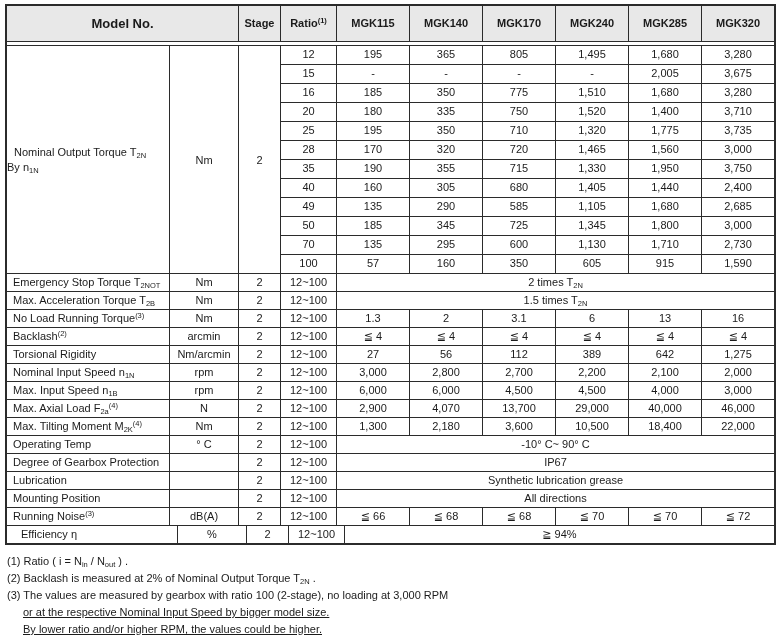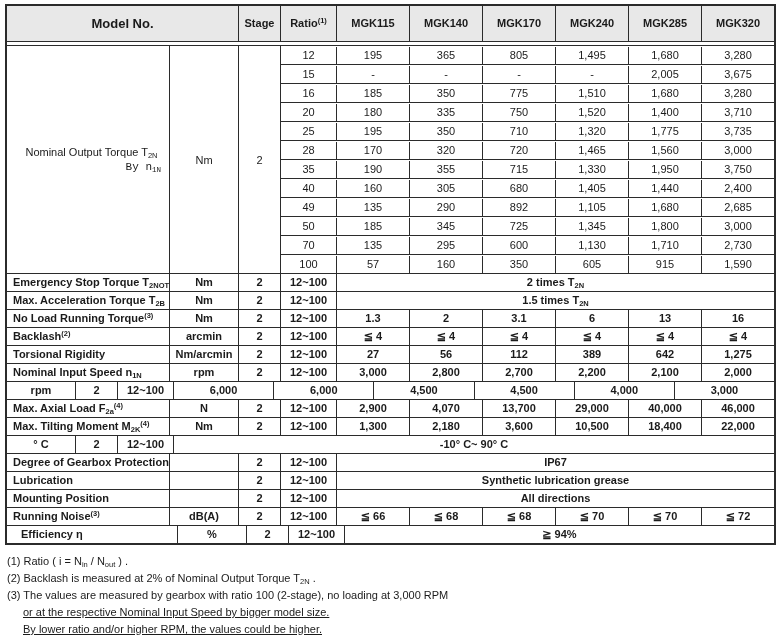--- a/index.html
+++ b/index.html
@@ -17,30 +17,30 @@
   .c-unit{width:69px;}
   .c-stage{width:42px;}
   .c-ratio{width:56px;}
   .c-val{flex:1;}
   .c-span{flex:1;}
   .c-val:last-child,.c-span:last-child{border-right:none;}
   
   .tblock{display:flex;border-bottom:1px solid #2b2b2b;}
   .tb-left{box-sizing:border-box;border-right:1px solid #2b2b2b;display:flex;flex-direction:column;justify-content:center;font-size:11px;}
   .tb-label{width:163px;}
-  .tb-label .l1{text-align:center;padding-left:7px;line-height:15px;}
-  .tb-label .l2{text-align:right;padding-right:8px;line-height:15px;font-family:Liberation Mono, monospace;}
+  .tb-label .l1{text-align:left;padding-left:7px;line-height:15px;}
+  .tb-label .l2{padding-right:8px;line-height:15px;}
   .tb-unit{width:69px;align-items:center;text-align:center;}
   .tb-stage{width:42px;text-align:center;}
   .t-rows{flex:1;display:flex;flex-direction:column;}
-  .t-row{height:18px;border-bottom:1px solid #2b2b2b;align-items:center;}
+  .t-row{height:18px;border-bottom:1px solid #2b2b2b;}
   .t-row:last-child{border-bottom:none;}
   .t-row .cell{line-height:17px;font-size:11px;}
   
-  .spec-row{height:17px;border-bottom:1px solid #2b2b2b;font-weight:bold;}
+  .spec-row{height:17px;border-bottom:1px solid #2b2b2b;}
   .spec-row:last-child{border-bottom:none;margin-left:8px;}
   .spec-row .cell{line-height:16px;font-size:11px;}
   .rpt{display:contents;}
   
   .sub{font-size:7.5px;vertical-align:-2px;line-height:0;}
   .sup{font-size:7.5px;vertical-align:4px;line-height:0;}
   
   .footnotes{margin:8px 0 0 7px;font-size:11px;}
   .fn-line{line-height:17px;white-space:nowrap;}
   .fn-line[data-indent="true"]{padding-left:16px;text-decoration:underline;}
@@ -240,21 +240,21 @@
         
           <div class="row t-row">
             <div class="cell c-ratio">49</div>
             <div class="rpt">
               
             
                 <div class="cell c-val">135</div>
               
                 <div class="cell c-val">290</div>
               
-                <div class="cell c-val">892</div>
+                <div class="cell c-val">585</div>
               
                 <div class="cell c-val">1,105</div>
               
                 <div class="cell c-val">1,680</div>
               
                 <div class="cell c-val">2,685</div>
               </div>
           </div>
         
           <div class="row t-row">
@@ -429,20 +429,21 @@
             <div class="cell c-val">2,200</div>
           
             <div class="cell c-val">2,100</div>
           
             <div class="cell c-val">2,000</div>
           </div>
 
       </div>
     
       <div class="row spec-row">
+        <div class="cell c-label"><span>Max. Input Speed n</span><span class="sub">1B</span></div>
         <div class="cell c-unit">rpm</div>
         <div class="cell c-stage">2</div>
         <div class="cell c-ratio">12~100</div>
         <div class="rpt">
           
         
             <div class="cell c-val">6,000</div>
           
             <div class="cell c-val">6,000</div>
           
@@ -497,20 +498,21 @@
             <div class="cell c-val">10,500</div>
           
             <div class="cell c-val">18,400</div>
           
             <div class="cell c-val">22,000</div>
           </div>
 
       </div>
     
       <div class="row spec-row">
+        <div class="cell c-label"><span>Operating Temp</span></div>
         <div class="cell c-unit">° C</div>
         <div class="cell c-stage">2</div>
         <div class="cell c-ratio">12~100</div>
         <div class="rpt">
           
         </div>
         <div class="cell c-span"><span>-10° C~ 90° C</span></div>
       </div>
     
       <div class="row spec-row">

